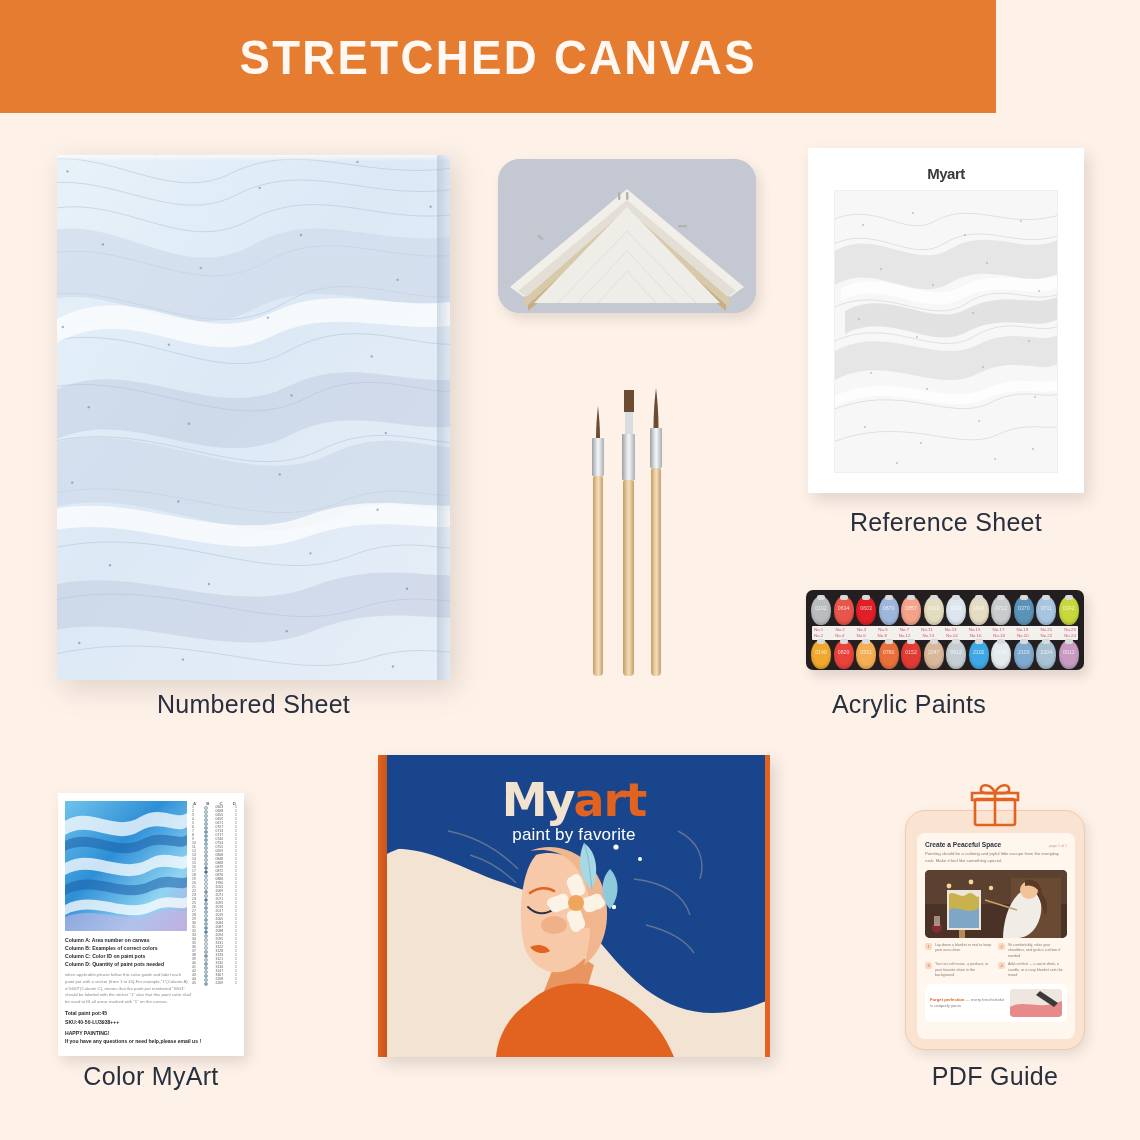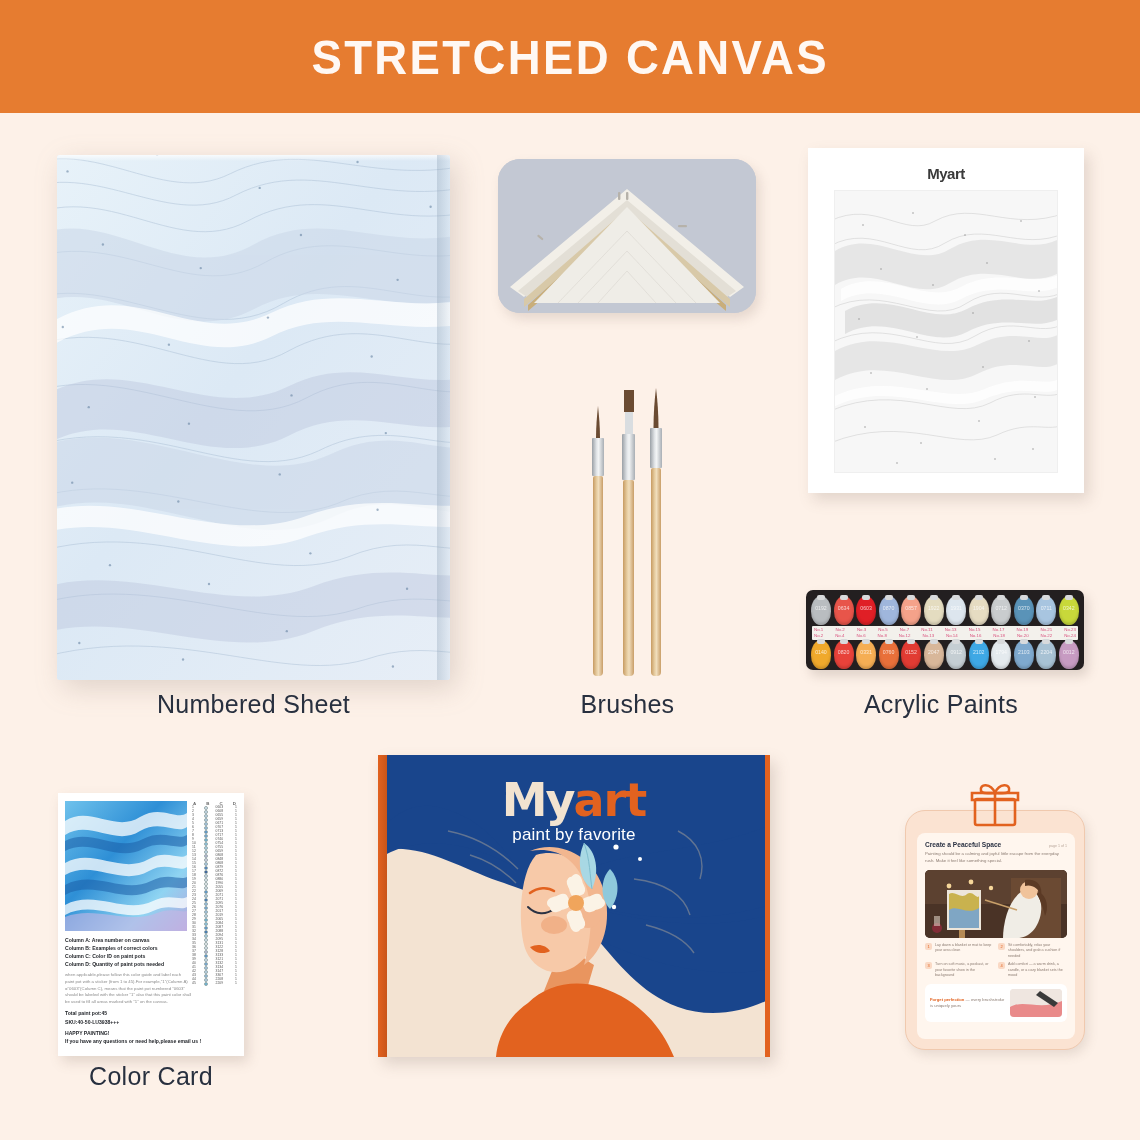--- a/index.html
+++ b/index.html
@@ -6,21 +6,21 @@
   html,body{width:1140px;height:1140px;overflow:hidden}
   body{
     background:#FDF1E8;
     font-family:"Liberation Sans", sans-serif;
     color:#2B3243;
   }
   .page{position:relative;width:1140px;height:1140px;}
 
   
   .header{
-    position:absolute;top:0;left:0;width:1140px;height:113px;
+    position:absolute;top:0;left:0;width:996px;height:113px;
     background:#E67C30;display:flex;align-items:center;justify-content:center;
   }
   .header-title{
     color:#FFF8F3;font-size:49px;font-weight:bold;letter-spacing:2.5px;
     font-family:"Liberation Sans Narrow","Liberation Sans",sans-serif;
     transform:scaleX(.93);
   }
 
   
   .label{
@@ -308,20 +308,21 @@
             <circle cx="30" cy="236" r=".7"></circle>
             <circle cx="86" cy="252" r=".7"></circle>
           <circle cx="144" cy="230" r=".7"></circle>
             <circle cx="198" cy="258" r=".7"></circle>
             <circle cx="62" cy="272" r=".7"></circle>
           <circle cx="160" cy="268" r=".7"></circle>
         </g>
       </svg>
     </div>
   </div>
+  <div class="label" style="left:808px;top:508px;width:276px;">Reference Sheet</div>
 
   <div class="brushes">
 
     <div class="brush" style="left:18px;width:10px;height:265px;">
       <div class="b-handle" style="height:200px;"></div>
       <div class="b-ferrule" style="bottom:200px;height:38px;"></div>
       <svg class="b-tip" style="bottom:238px;" width="8" height="32" viewBox="0 0 8 32">
         <path d="M4,0 C5,10 6,20 6,32 L2,32 C2,20 3,10 4,0 Z" fill="#6B4B32"></path>
       </svg>
     </div>
@@ -336,21 +337,20 @@
     </div>
 
     <div class="brush" style="left:76px;width:10px;height:280px;">
       <div class="b-handle" style="height:208px;"></div>
       <div class="b-ferrule" style="bottom:208px;height:40px;"></div>
       <svg class="b-tip" style="bottom:248px;" width="9" height="40" viewBox="0 0 9 40">
         <path d="M4.5,0 C6,12 7,26 7,40 L2,40 C2,26 3,12 4.5,0 Z" fill="#6B4B32"></path>
       </svg>
     </div>
   </div>
-  <div class="label" style="left:520px;top:690px;width:215px;">Brushes</div>
 
   <div class="paints">
     <div class="pot-row" id="row-top">
         <div class="pot">
           <div class="pot-body" style="background:#B9BDC0"></div>
           <div class="pot-lid"></div>
           <div class="pot-id">0192</div>
         </div>
         <div class="pot">
           <div class="pot-body" style="background:#E8554A"></div>
@@ -494,21 +494,21 @@
           <div class="pot-lid"></div>
           <div class="pot-id">2204</div>
         </div>
         <div class="pot">
           <div class="pot-body" style="background:#C79BC2"></div>
           <div class="pot-lid"></div>
           <div class="pot-id">0012</div>
         </div>
       </div>
   </div>
-  <div class="label" style="left:802px;top:690px;width:278px;">Acrylic Paints</div>
+  <div class="label" style="left:770px;top:690px;width:278px;">Acrylic Paints</div>
 
   <div class="colorcard">
     <div class="cc-top">
       <div class="cc-img">
         <svg viewBox="0 0 122 130" preserveAspectRatio="none" width="122" height="130">
           <defs>
             <linearGradient id="bm" x1="0" y1="0" x2="1" y2="1">
               <stop offset="0%" stop-color="#6FC2EC"></stop>
                 <stop offset="40%" stop-color="#2E8FD6"></stop>
               <stop offset="75%" stop-color="#8FD4F2"></stop>
@@ -824,21 +824,21 @@
         <div>should be labeled with the sticker "1" also that this paint color shall</div>
         <div>be used to fill all areas marked with "1" on the canvas.</div>
       </div>
     <div class="cc-foot">
       <div>Total paint pot:45</div>
       <div>SKU:40-50-LU3938+++</div>
       <div style="margin-top:3px">HAPPY PAINTING!</div>
       <div>If you have any questions or need help,please email us !</div>
     </div>
   </div>
-  <div class="label" style="left:38px;top:1062px;width:226px;">Color Card</div>
+  <div class="label" style="left:38px;top:1062px;width:226px;">Color MyArt</div>
 
   <div class="mybox">
     <svg viewBox="0 0 392 302" width="392" height="302" style="position:absolute;inset:0">
       <rect width="392" height="302" fill="#19458C"></rect>
 
       <path d="M0,96 C40,86 80,112 120,126 C160,140 190,150 214,178 C240,208 262,238 300,252 C330,263 364,258 392,244 L392,302 L0,302 Z" fill="#F3E3D2"></path>
 
       <path d="M0,104 C40,78 92,86 140,114 C120,84 96,60 60,52 C34,46 12,62 0,78 Z" fill="#19458C"></path>
       <path d="M196,120 C250,92 320,100 392,70 L392,150 C330,168 260,166 206,148 Z" fill="#19458C"></path>
       <path d="M206,150 C262,168 330,176 392,160 L392,214 C330,226 262,206 212,180 Z" fill="#19458C"></path>
@@ -959,14 +959,15 @@
         <div class="pdf-call-img">
           <svg viewBox="0 0 52 28" width="52" height="28">
             <rect width="52" height="28" fill="#EFE6E0"></rect>
             <path d="M0,18 C14,10 30,22 52,12 L52,28 L0,28 Z" fill="#E98A8A"></path>
             <path d="M30,2 L48,14 L44,18 L26,6 Z" fill="#3A3A3A"></path>
           </svg>
         </div>
       </div>
     </div>
   </div>
+  <div class="label" style="left:895px;top:1062px;width:200px;">PDF Guide</div>
 
 </div>
 
 </body></html>

